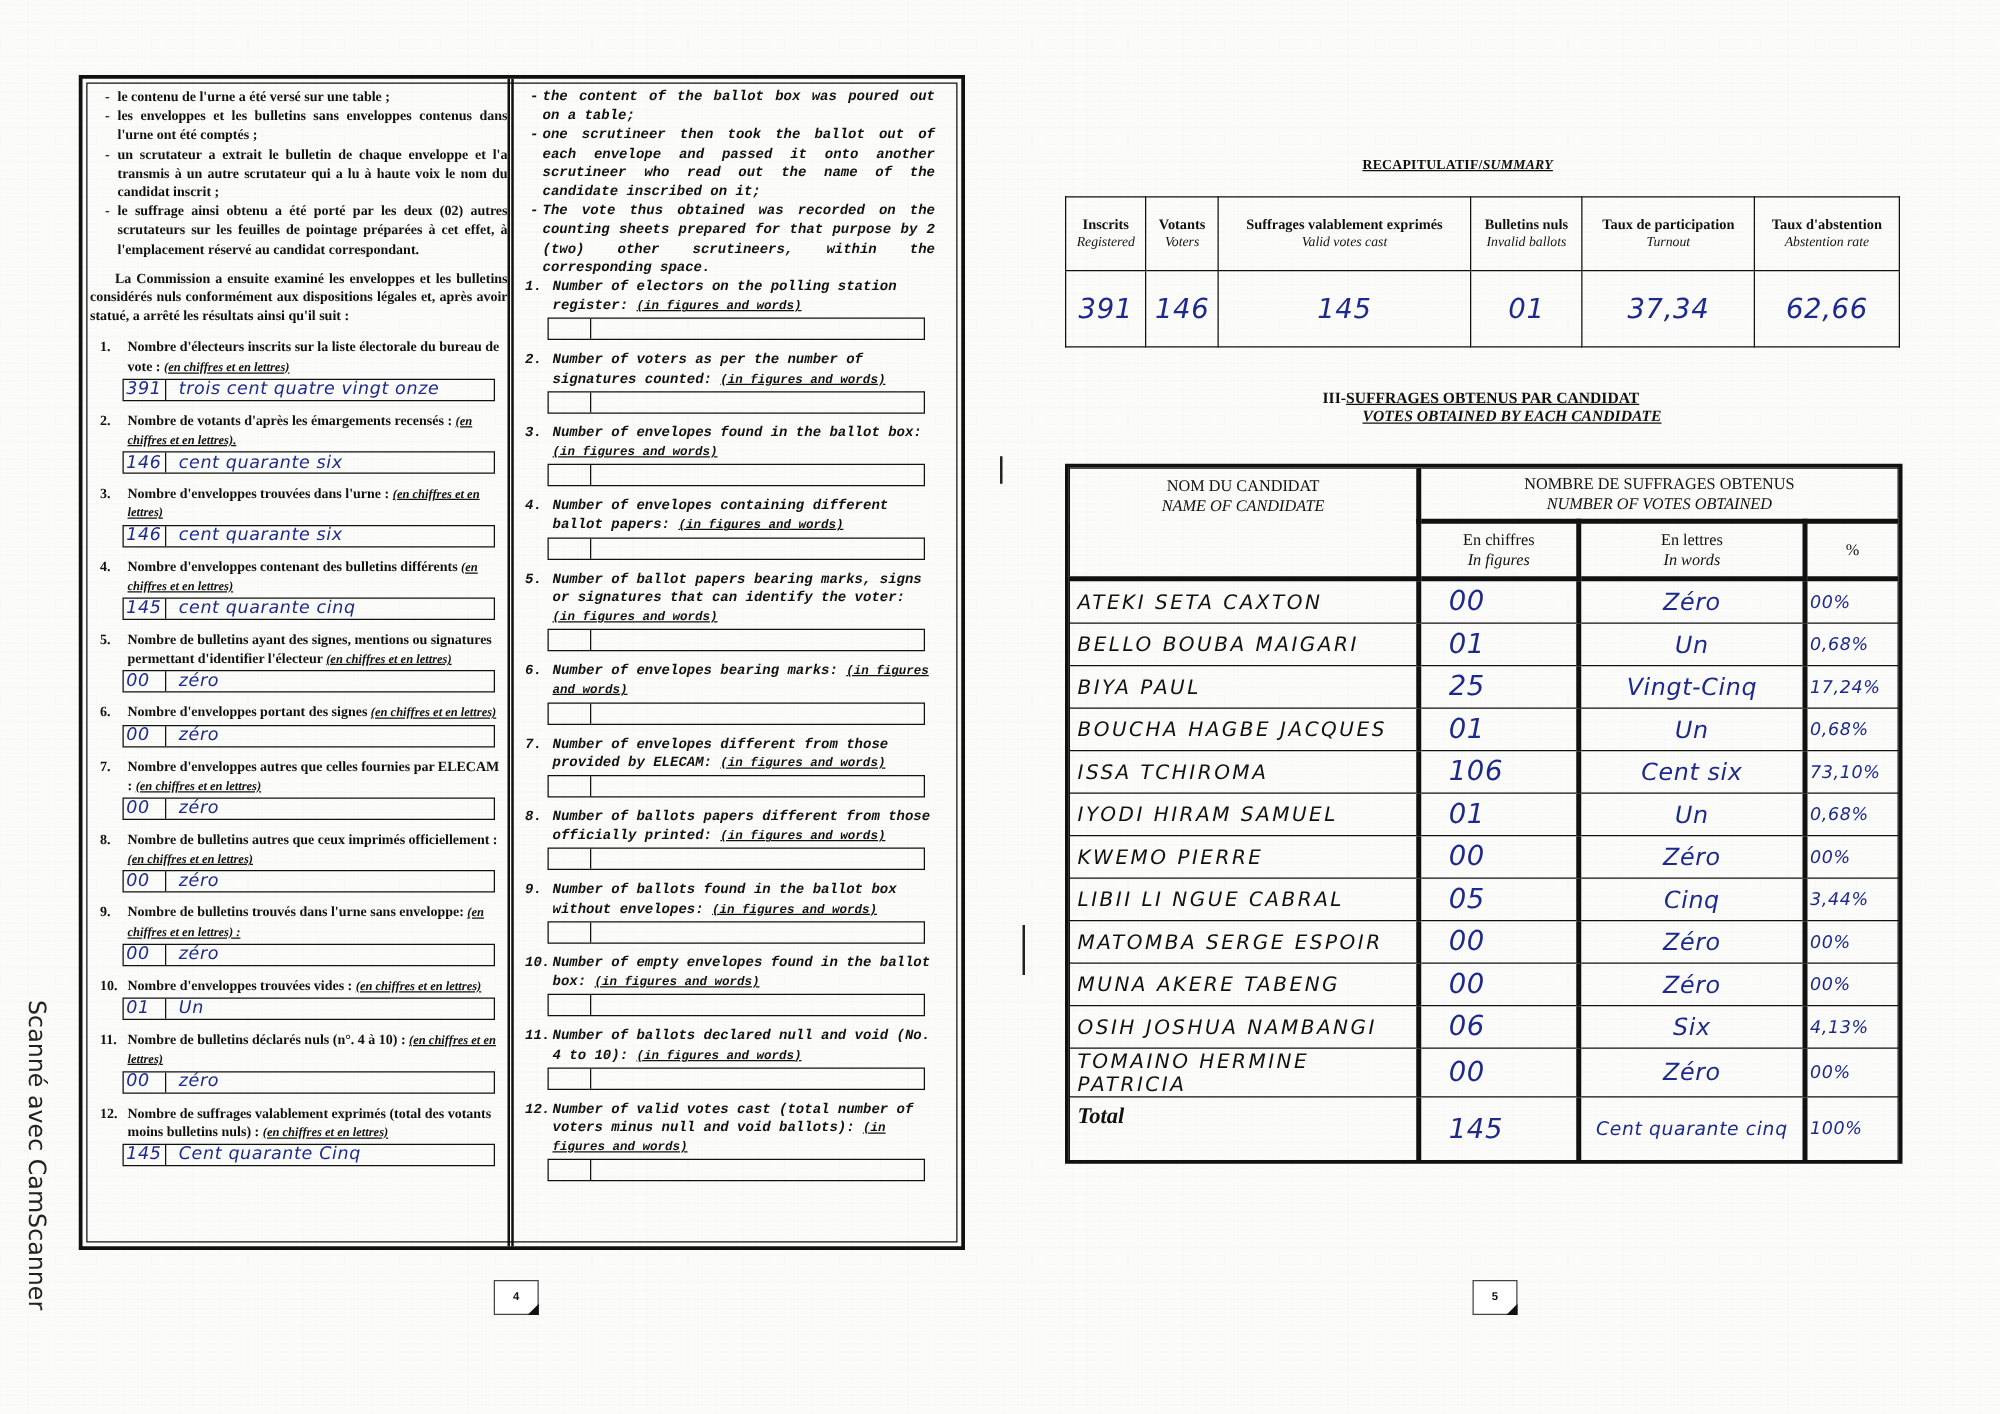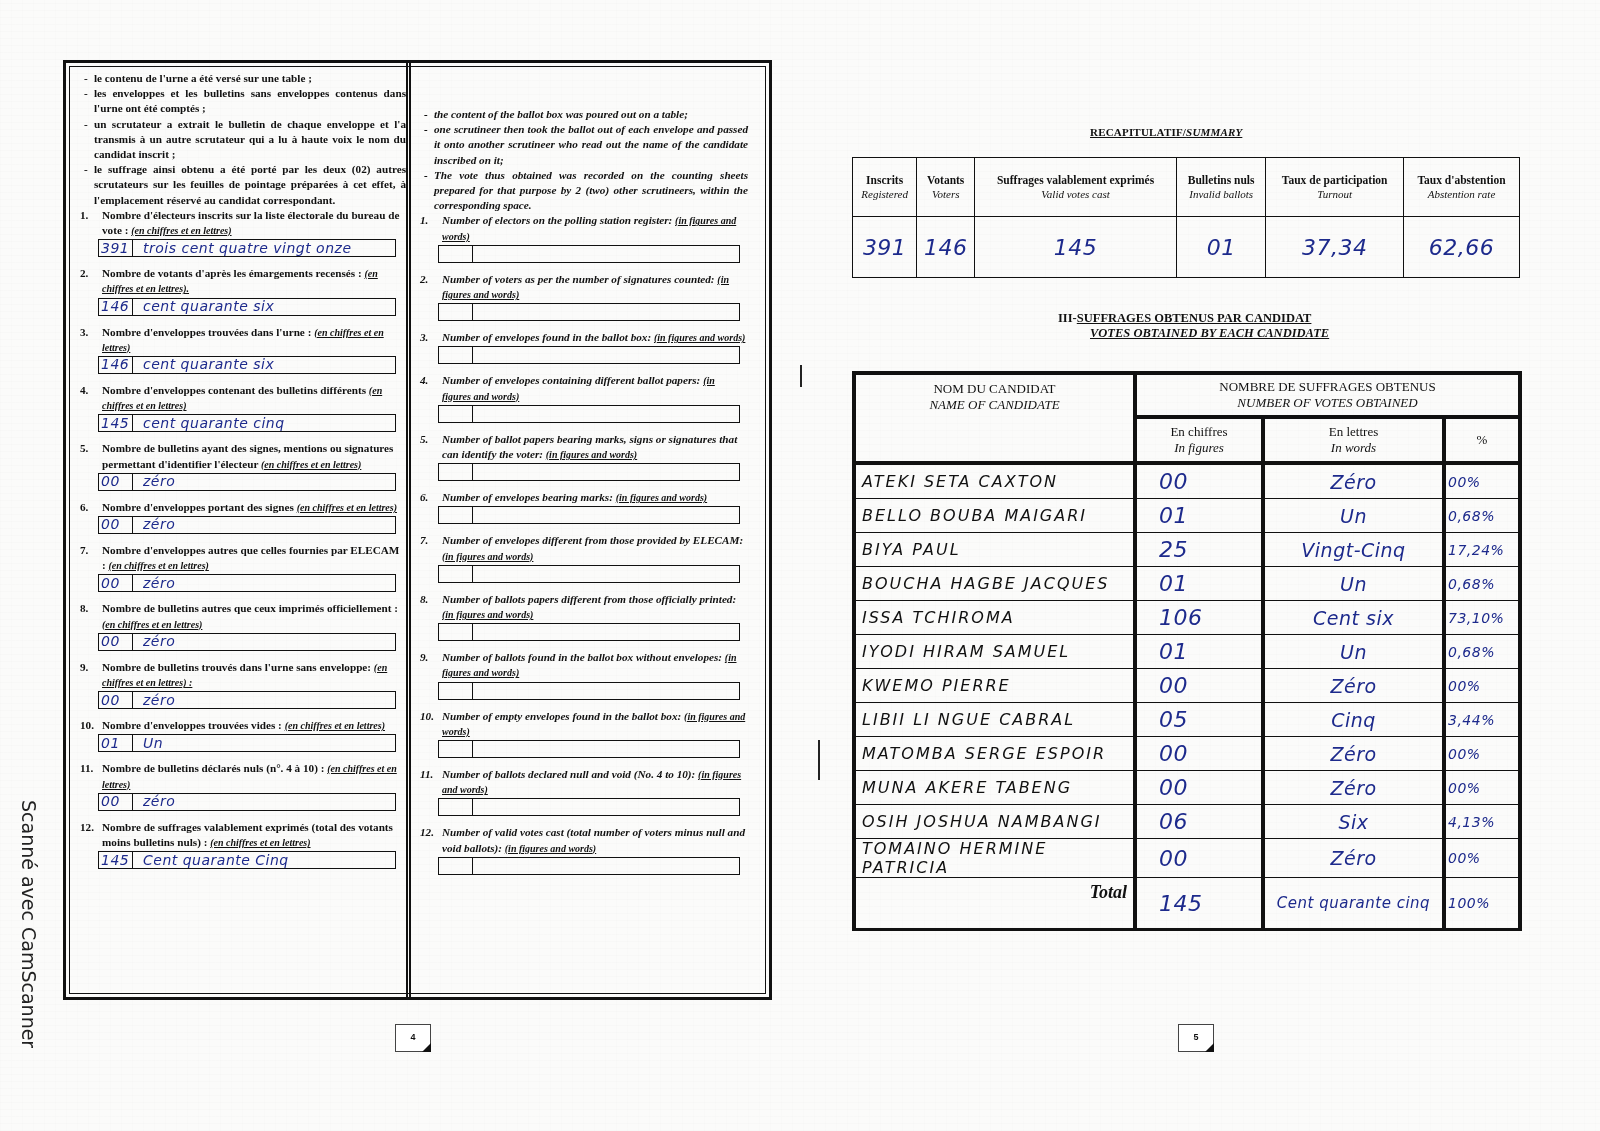--- a/index.html
+++ b/index.html
@@ -34,21 +34,21 @@
     border:3px solid #111; box-sizing:border-box;
   }
   .left-frame::after {
     content:""; position:absolute; inset:3px; border:1px solid #111; pointer-events:none;
   }
   .col {
     position:absolute; top:4px; bottom:4px; box-sizing:border-box;
     font-size:11.2px; line-height:15.2px;
   }
   .col-fr { left:6px; width:334px; font-family:"Liberation Serif", serif; font-weight:bold; }
-  .col-en { left:346px; width:336px; font-family:Liberation Serif, serif; font-style:italic; font-weight:bold;margin-top:36px; }
+  .col-en { left:346px; width:336px; font-family:Liberation Mono, monospace; font-style:italic; font-weight:bold; }
   .col-divider {
     position:absolute; top:0; bottom:0; left:340px; width:5px;
     border-left:2px solid #111; border-right:2px solid #111; box-sizing:border-box;
   }
   .bullets { margin:4px 0 0 0; padding:0; list-style:none; }
   .bullets li { position:relative; padding-left:22px; text-align:justify; }
   .bullets li::before { content:"-"; position:absolute; left:12px; top:0; }
   .para { text-indent:20px; text-align:justify; margin:8px 0 10px 0; }
   .items { margin:0; padding:0; list-style:none; }
   .item { position:relative; margin-bottom:0; }
@@ -108,21 +108,21 @@
   table.votes th, table.votes td { border:1.5px solid #111; }
   table.votes .thick-r { border-right:4px solid #111; }
   table.votes .thick-b { border-bottom:4px solid #111; }
   table.votes th { font-weight:normal; font-size:13px; line-height:16px; }
   table.votes th .en { display:block; font-style:italic; }
   table.votes td { height:33px; padding:0 6px;font-style:italic; }
   table.votes td.name { font-size:16px; width:265px; }
   table.votes td.fig { font-size:22px; width:96px; padding-left:22px; }
   table.votes td.words { font-size:19px; text-align:center; }
   table.votes td.pct { font-size:14px; width:68px; padding:0 2px; }
-  table.votes td.total-label { font-weight:bold; font-size:18px; text-align:right; vertical-align:top; padding-top:4px; }
+  table.votes td.total-label { font-weight:bold; font-size:18px; text-align:left; vertical-align:top; padding-top:4px; }
   .stray { position:absolute; width:2px; background:#222; }
 </style>
 </head>
 <body>
 
 <div class="scan-noise"></div>
 
 <div class="watermark">
   <span>Scanné avec CamScanner</span>
 </div>
@@ -130,20 +130,21 @@
 <div class="left-frame">
   <div class="col-divider"></div>
 
   <div class="col col-fr">
     <ul class="bullets">
       <li>le contenu de l'urne a été versé sur une table ;</li>
       <li>les enveloppes et les bulletins sans enveloppes contenus dans l'urne ont été comptés ;</li>
       <li>un scrutateur a extrait le bulletin de chaque enveloppe et l'a transmis à un autre scrutateur qui a lu à haute voix le nom du candidat inscrit ;</li>
       <li>le suffrage ainsi obtenu a été porté par les deux (02) autres scrutateurs sur les feuilles de pointage préparées à cet effet, à l'emplacement réservé au candidat correspondant.</li>
     </ul>
+    <p class="para">La Commission a ensuite examiné les enveloppes et les bulletins considérés nuls conformément aux dispositions légales et, après avoir statué, a arrêté les résultats ainsi qu'il suit :</p>
     <div class="items" id="fr-items">
         <div class="item">
           <div class="q"><span class="num">1.</span><span>Nombre d'électeurs inscrits sur la liste électorale du bureau de vote :</span> <span class="hint">(en chiffres et en lettres)</span></div>
           <div class="answer-box">
             <span class="fig hand">391</span>
             <span class="words hand">trois cent quatre vingt onze</span>
           </div>
         </div>
         <div class="item">
           <div class="q"><span class="num">2.</span><span>Nombre de votants d'après les émargements recensés :</span> <span class="hint">(en chiffres et en lettres).</span></div>

